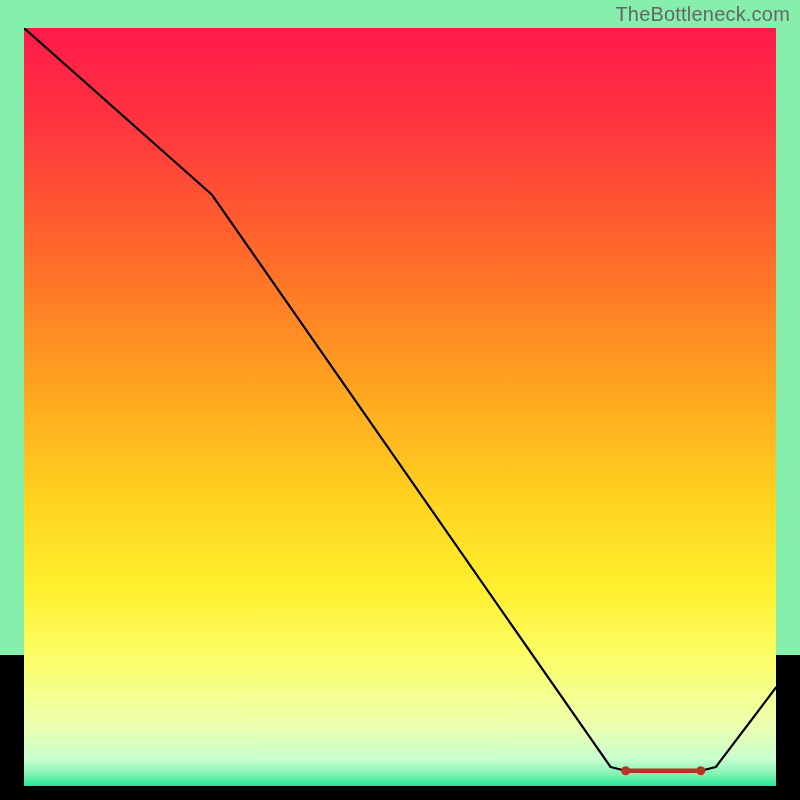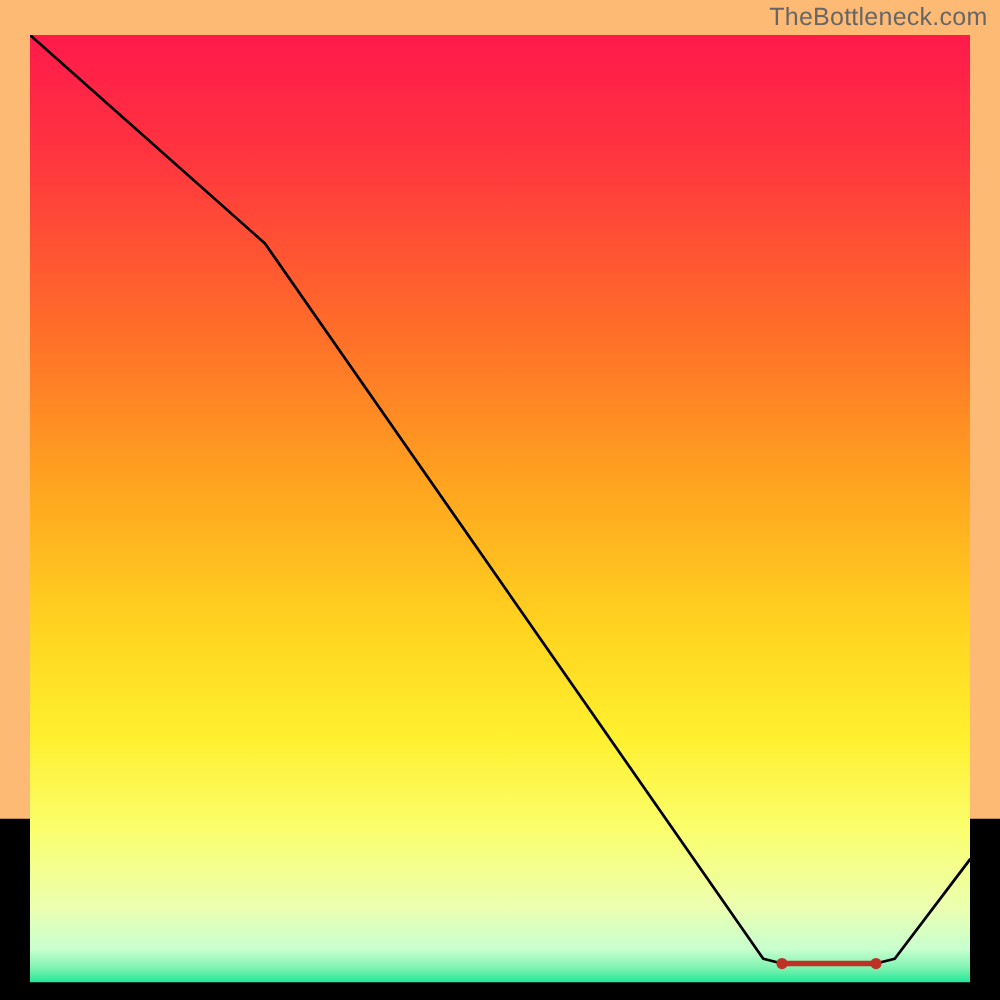--- a/index.html
+++ b/index.html
@@ -8,21 +8,21 @@
     width: 800px;
     height: 800px;
     background: #000;
     overflow: hidden;
     font-family: Arial, Helvetica, sans-serif;
   }
   .frame {
     position: relative;
     width: 800px;
     height: 655px;
-    background: #fdba74;
+    background: #86efac;
   }
   .attribution {
     position: absolute;
     top: 3px;
     right: 10px;
     color: #666;
     font-size: 20px;
     font-weight: 500;
     letter-spacing: 0.2px;
   }

